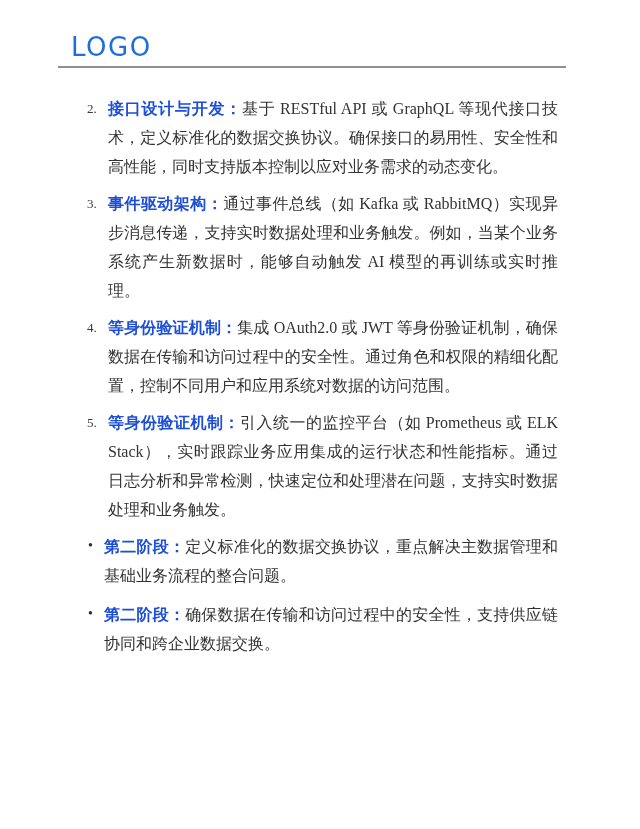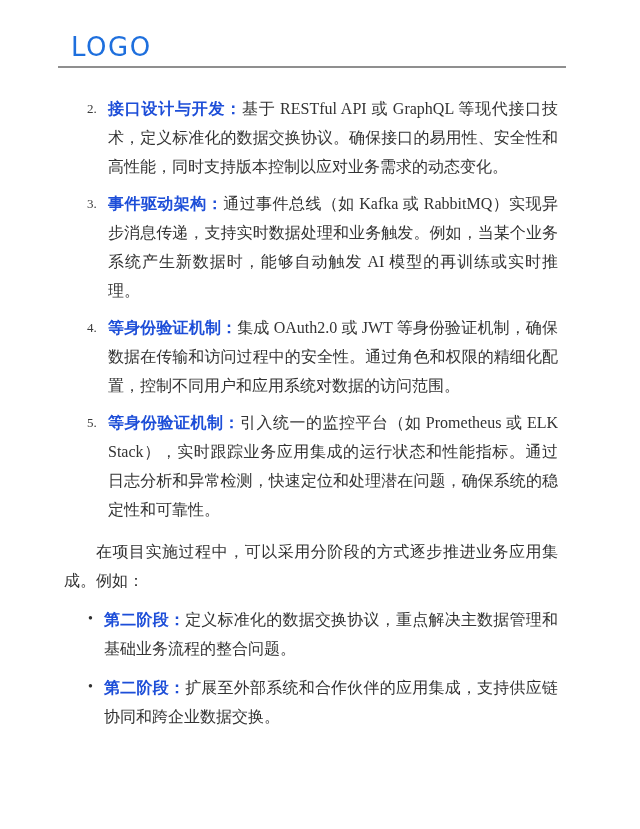--- a/index.html
+++ b/index.html
@@ -79,31 +79,30 @@
       <li>
         <span class="num">3.</span>
         <span class="li-title">事件驱动架构：</span><span>通过事件总线（如 Kafka 或 RabbitMQ）实现异步消息传递，支持实时数据处理和业务触发。例如，当某个业务系统产生新数据时，能够自动触发 AI 模型的再训练或实时推理。</span>
       </li>
       <li>
         <span class="num">4.</span>
         <span class="li-title">等身份验证机制：</span><span>集成 OAuth2.0 或 JWT 等身份验证机制，确保数据在传输和访问过程中的安全性。通过角色和权限的精细化配置，控制不同用户和应用系统对数据的访问范围。</span>
       </li>
       <li>
         <span class="num">5.</span>
-        <span class="li-title">等身份验证机制：</span><span>引入统一的监控平台（如 Prometheus 或 ELK Stack），实时跟踪业务应用集成的运行状态和性能指标。通过日志分析和异常检测，快速定位和处理潜在问题，确保系统的稳定性和可靠性。</span>
+        <span class="li-title">等身份验证机制：</span><span>引入统一的监控平台（如 Prometheus 或 ELK Stack），实时跟踪业务应用集成的运行状态和性能指标。通过日志分析和异常检测，快速定位和处理潜在问题，支持实时数据处理和业务触发。</span>
       </li>
     </ol>
 
-    <p class="para">在项目实施过程中，可以采用分阶段的方式逐步推进业务应用集成。例如：</p>
 
     <ul class="bullets">
       <li>
         <span class="bullet-dot">•</span>
         <span class="b-title">第二阶段：</span><span>定义标准化的数据交换协议，重点解决主数据管理和基础业务流程的整合问题。</span>
       </li>
       <li>
         <span class="bullet-dot">•</span>
-        <span class="b-title">第二阶段：</span><span>扩展至外部系统和合作伙伴的应用集成，支持供应链协同和跨企业数据交换。</span>
+        <span class="b-title">第二阶段：</span><span>确保数据在传输和访问过程中的安全性，支持供应链协同和跨企业数据交换。</span>
       </li>
     </ul>
 
   </div>
 </div>
 
 </body></html>

